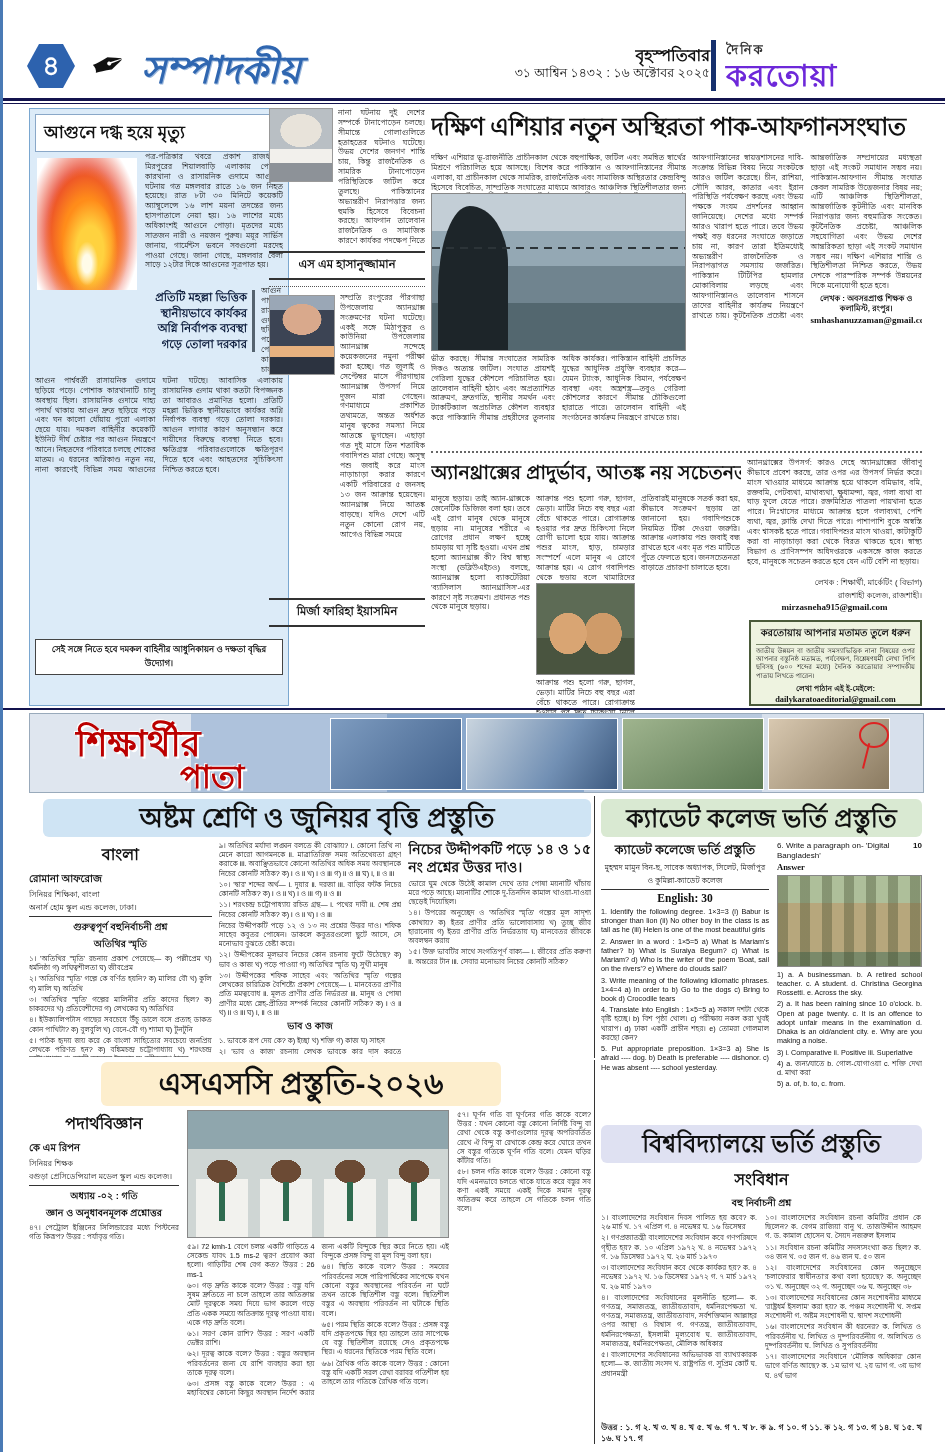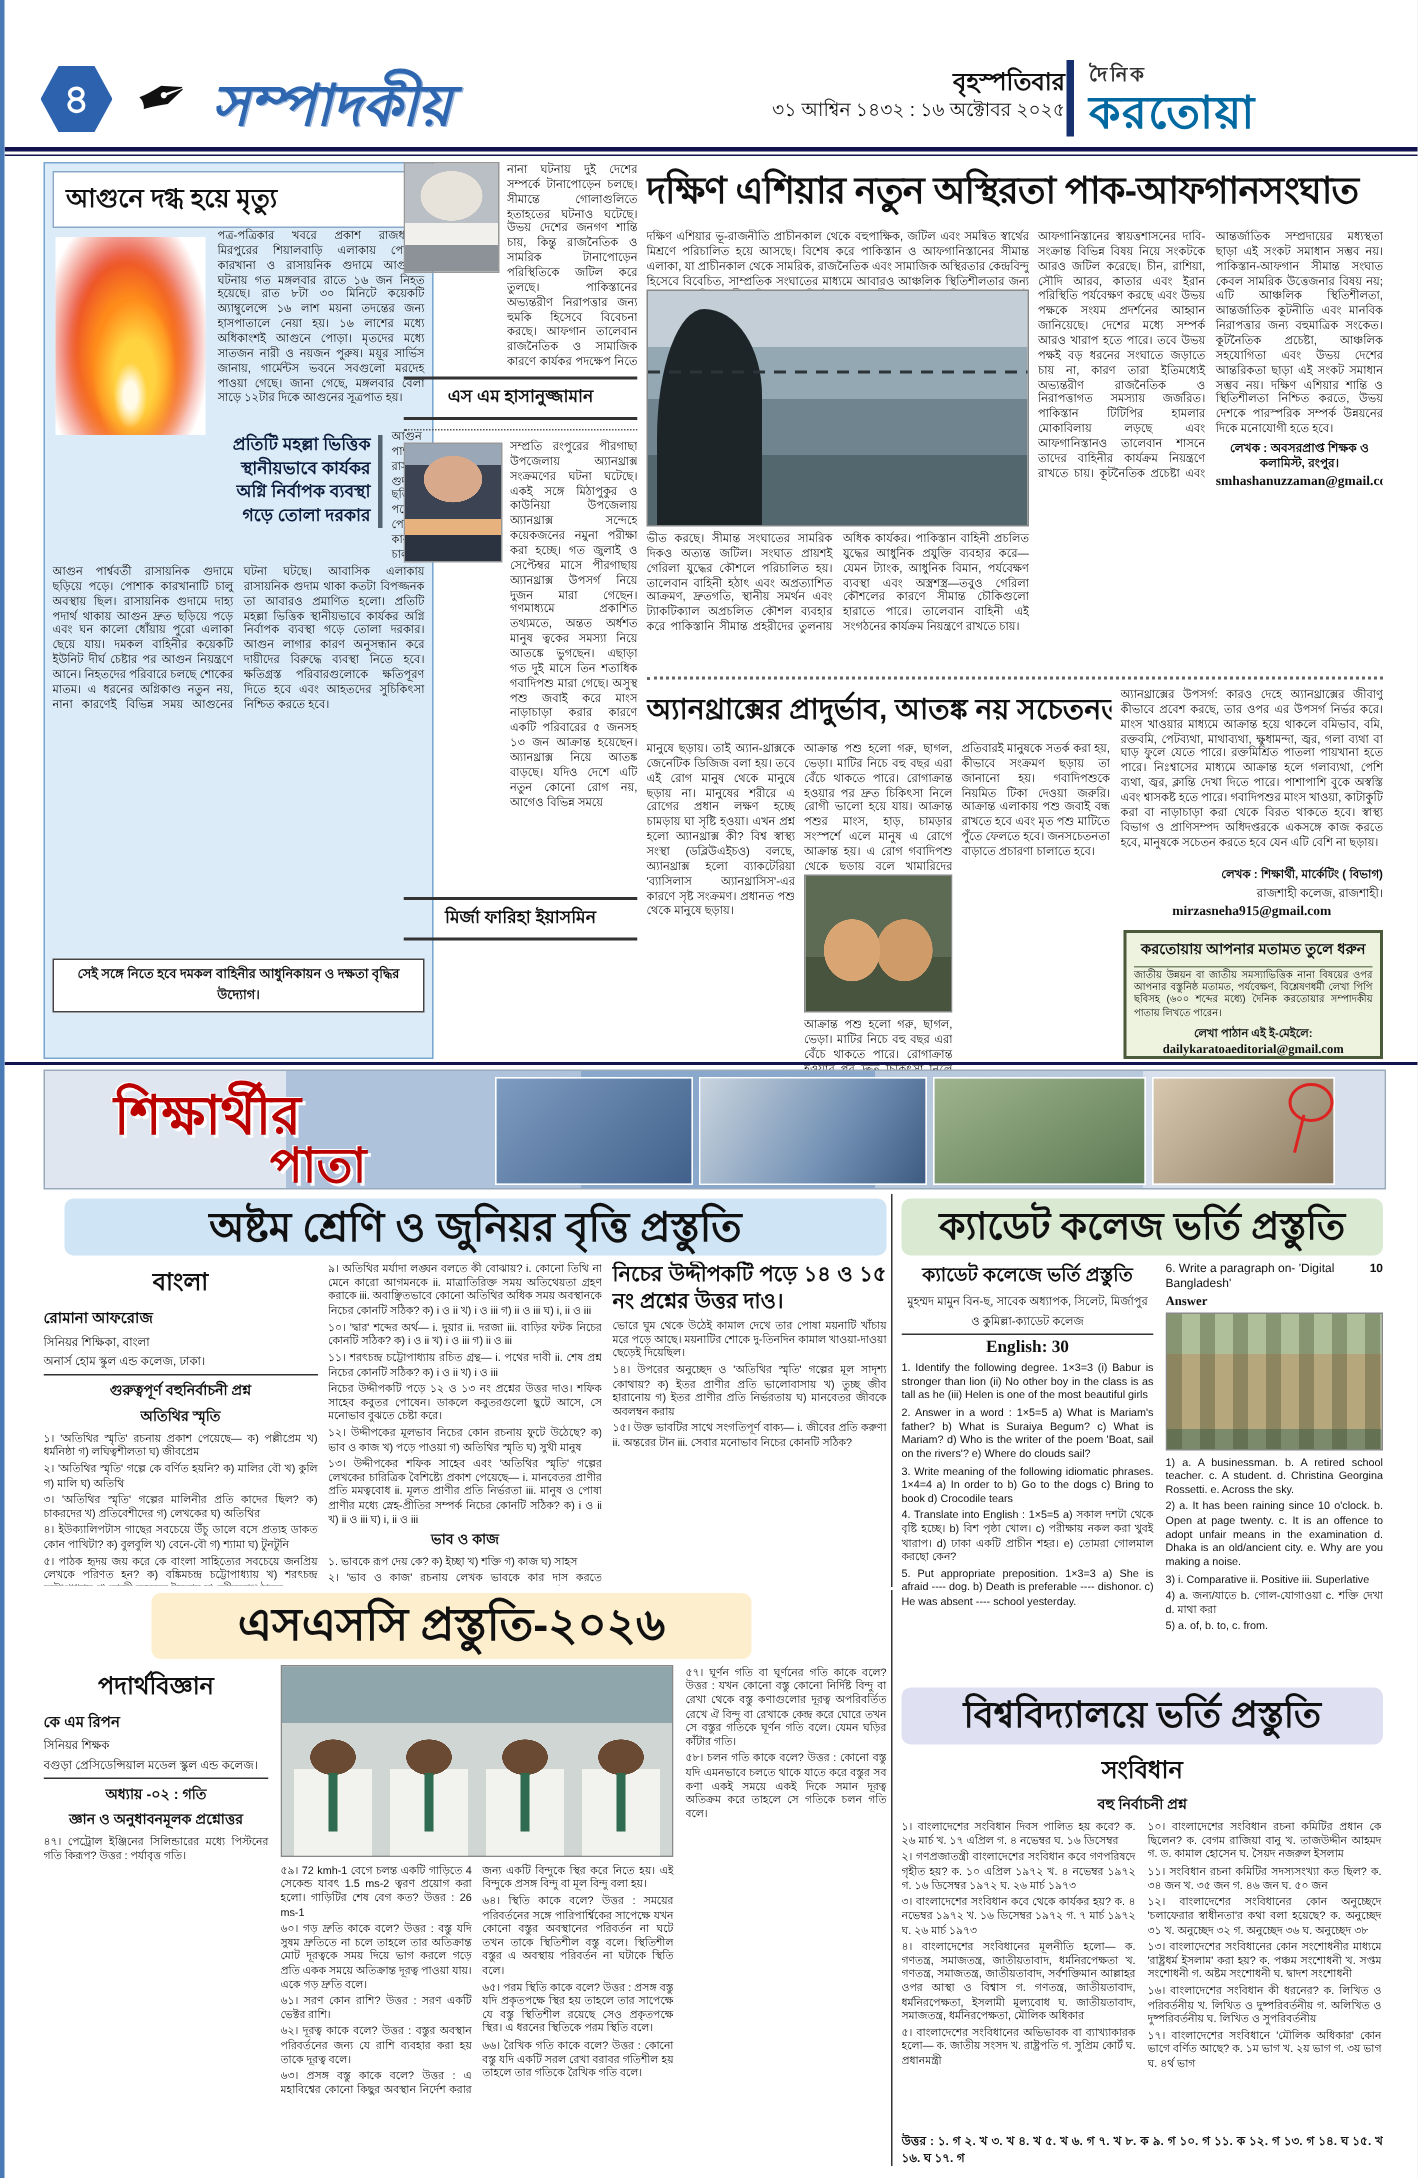--- a/index.html
+++ b/index.html
@@ -12,21 +12,21 @@
     font-weight:bold;text-align:center;line-height:44px;
     clip-path:polygon(25% 0,75% 0,100% 50%,75% 100%,25% 100%,0 50%);}
   .pen{left:88px;top:40px;font-size:42px;color:#111;transform:rotate(-20deg);}
   .seclogo{left:138px;top:40px;font-size:38px;font-weight:bold;color:#2f66b0;font-style:italic;
     text-shadow:1px 1px 0 #9cb8dc;}
   .dateline{right:238px;top:46px;text-align:right;line-height:1.25;}
   .dateline .d1{font-size:16px;font-weight:bold;}
   .dateline .d2{font-size:12.5px;}
   .masthead{right:26px;top:40px;width:196px;border-left:5px solid #16306e;padding-left:10px;}
   .masthead .m1{font-size:13px;font-weight:bold;color:#333;letter-spacing:2px;}
-  .masthead .m2{font-size:30px;font-weight:bold;color:#0369a1;line-height:1;letter-spacing:1px;}
+  .masthead .m2{font-size:30px;font-weight:bold;color:#6d28d9;line-height:1;letter-spacing:1px;}
   .rule1{left:0;right:0;top:98px;height:3px;background:#13134d;}
   .rule2{left:0;right:0;top:103px;height:1px;background:#13134d;}
   
   .edbox{left:26px;top:108px;width:260px;height:598px;background:#dcebf8;border:1px solid #7aa7d0;
     padding:5px;box-sizing:border-box;}
   .edtitle{background:#fff;border:1px solid #8aa8c8;padding:4px 8px;font-size:17px;font-weight:bold;}
   .flame{width:100px;height:132px;float:left;margin:6px 8px 2px 2px;background:
     radial-gradient(ellipse 28% 42% at 50% 80%,#fffbe8 0 16%,rgba(255,255,255,0) 40%),
     radial-gradient(ellipse 45% 62% at 53% 70%,#ffd23f 0 30%,rgba(255,210,63,0) 62%),
     radial-gradient(ellipse 60% 78% at 50% 62%,#ff8c1a 0 40%,rgba(255,140,26,0) 72%),
@@ -218,21 +218,21 @@
       <div class="acol">
         <div class="smalltext" style="height:86px;overflow:hidden;">আক্রান্ত পশু হলো গরু, ছাগল, ভেড়া। মাটির নিচে বহু বছর এরা বেঁচে থাকতে পারে। রোগাক্রান্ত হওয়ার পর দ্রুত চিকিৎসা নিলে রোগী ভালো হয়ে যায়। আক্রান্ত পশুর মাংস, হাড়, চামড়ার সংস্পর্শে এলে মানুষ এ রোগে আক্রান্ত হয়। এ রোগ গবাদিপশু থেকে ছড়ায় বলে খামারিদের সতর্ক থাকতে হবে।</div>
         <div class="photo-hands"></div>
         <div class="smalltext" style="height:48px;overflow:hidden;">আক্রান্ত পশু হলো গরু, ছাগল, ভেড়া। মাটির নিচে বহু বছর এরা বেঁচে থাকতে পারে। রোগাক্রান্ত হওয়ার পর দ্রুত চিকিৎসা নিলে রোগী ভালো হয়ে যায়। আক্রান্ত পশুর মাংস, হাড়, চামড়ার সংস্পর্শে এলে মানুষ এ রোগে আক্রান্ত হয়। এ রোগ গবাদিপশু থেকে ছড়ায় বলে খামারিদের সতর্ক থাকতে হবে।</div>
       </div>
       <div class="acol smalltext">প্রতিবারই মানুষকে সতর্ক করা হয়, কীভাবে সংক্রমণ ছড়ায় তা জানানো হয়। গবাদিপশুকে নিয়মিত টিকা দেওয়া জরুরি। আক্রান্ত এলাকায় পশু জবাই বন্ধ রাখতে হবে এবং মৃত পশু মাটিতে পুঁতে ফেলতে হবে। জনসচেতনতা বাড়াতে প্রচারণা চালাতে হবে।</div>
     </div>
   </div>
   <div class="abs anthright">
     <div class="smalltext" style="height:118px;overflow:hidden;">অ্যানথ্রাক্সের উপসর্গ: কারও দেহে অ্যানথ্রাক্সের জীবাণু কীভাবে প্রবেশ করছে, তার ওপর এর উপসর্গ নির্ভর করে। মাংস খাওয়ার মাধ্যমে আক্রান্ত হয়ে থাকলে বমিভাব, বমি, রক্তবমি, পেটব্যথা, মাথাব্যথা, ক্ষুধামন্দা, জ্বর, গলা ব্যথা বা ঘাড় ফুলে যেতে পারে। রক্তমিশ্রিত পাতলা পায়খানা হতে পারে। নিঃশ্বাসের মাধ্যমে আক্রান্ত হলে গলাব্যথা, পেশি ব্যথা, জ্বর, ক্লান্তি দেখা দিতে পারে। পাশাপাশি বুকে অস্বস্তি এবং শ্বাসকষ্ট হতে পারে। গবাদিপশুর মাংস খাওয়া, কাটাকুটি করা বা নাড়াচাড়া করা থেকে বিরত থাকতে হবে। স্বাস্থ্য বিভাগ ও প্রাণিসম্পদ অধিদপ্তরকে একসঙ্গে কাজ করতে হবে, মানুষকে সচেতন করতে হবে যেন এটি বেশি না ছড়ায়।</div>
-    <div style="font-size:7.8px;text-align:right;font-weight:bold;">লেখক : শিক্ষার্থী, মার্কেটিং ( বিভাগ)</div>
+    <div style="font-size:7.8px;text-align:right;font-weight:normal;">লেখক : শিক্ষার্থী, মার্কেটিং ( বিভাগ)</div>
     <div style="font-size:7.8px;text-align:right;">রাজশাহী কলেজ, রাজশাহী।</div>
     <div class="email">mirzasneha915@gmail.com</div>
   </div>
 
   <div class="abs opbox">
     <div class="optitle">করতোয়ায় আপনার মতামত তুলে ধরুন</div>
     <div class="opbody">জাতীয় উন্নয়ন বা জাতীয় সমস্যাভিত্তিক নানা বিষয়ের ওপর আপনার বস্তুনিষ্ঠ মতামত, পর্যবেক্ষণ, বিশ্লেষণধর্মী লেখা পিপি ছবিসহ (৬০০ শব্দের মধ্যে) দৈনিক করতোয়ার সম্পাদকীয় পাতায় লিখতে পারেন।</div>
     <div class="opcta">লেখা পাঠান এই ই-মেইলে:</div>
     <div class="opemail">dailykaratoaeditorial@gmail.com</div>
   </div>

